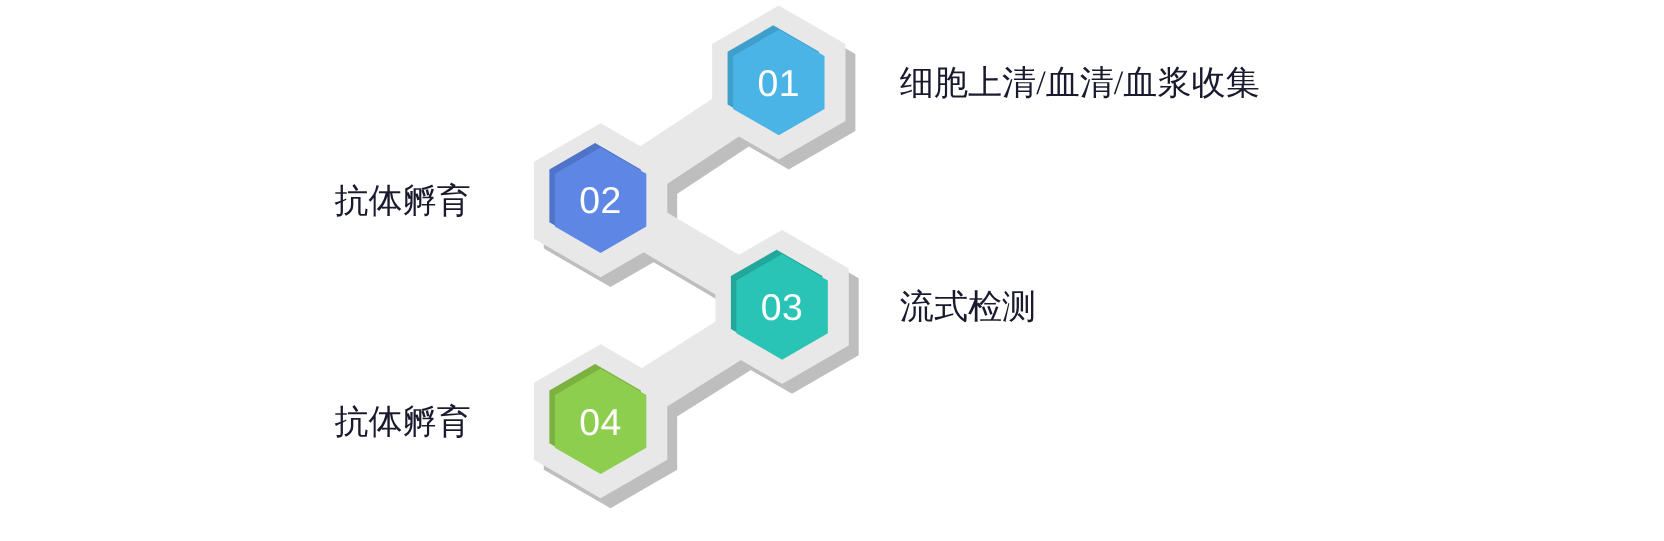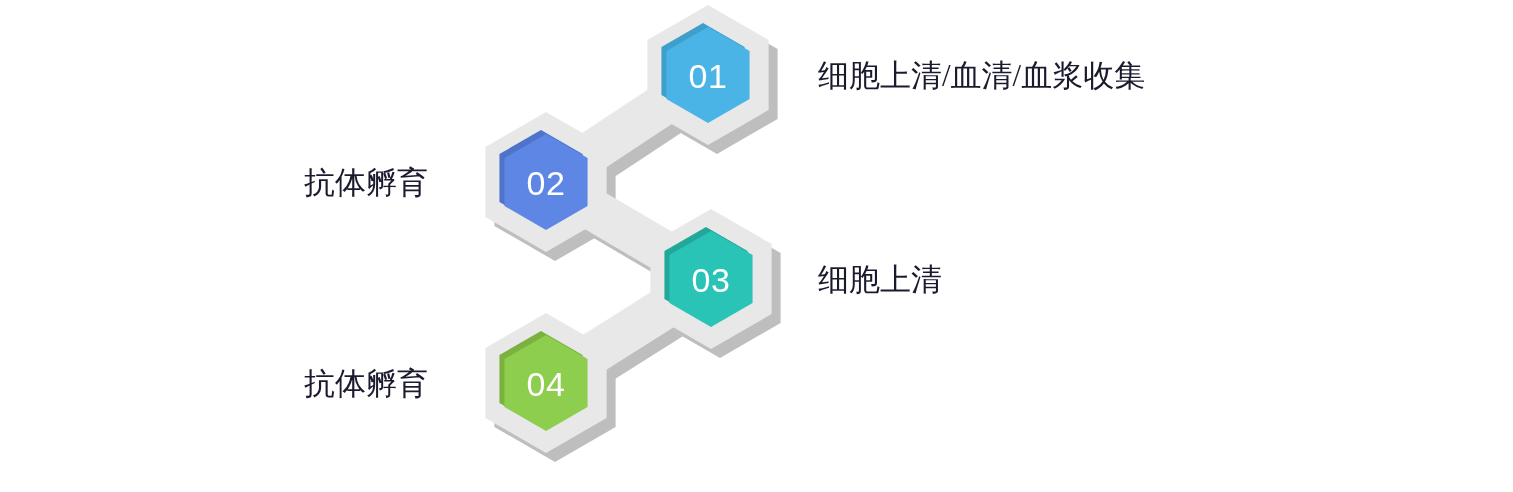--- a/index.html
+++ b/index.html
@@ -104,17 +104,17 @@
           <polygon points="541.00,331.00 582.57,355.00 582.57,403.00 541.00,427.00 499.43,403.00 499.43,355.00" fill="#7ab13f"></polygon>
           <polygon points="546.00,335.00 587.57,359.00 587.57,407.00 546.00,431.00 504.43,407.00 504.43,359.00" fill="#8dce4f"></polygon>
           <text class="hex-number" x="546" y="384">04</text>
         </g>
       </g>
   </svg>
 
   <div id="label-layer">
       <div class="step-label right-side" style="left: 818px; top: 75px;">细胞上清/血清/血浆收集</div>
       <div class="step-label left-side" style="left: 428px; top: 182px;">抗体孵育</div>
-      <div class="step-label right-side" style="left: 818px; top: 279px;">细胞上清</div>
+      <div class="step-label right-side" style="left: 818px; top: 279px;">流式检测</div>
       <div class="step-label left-side" style="left: 428px; top: 383px;">抗体孵育</div>
     </div>
 
 </div>
 
 </body></html>

